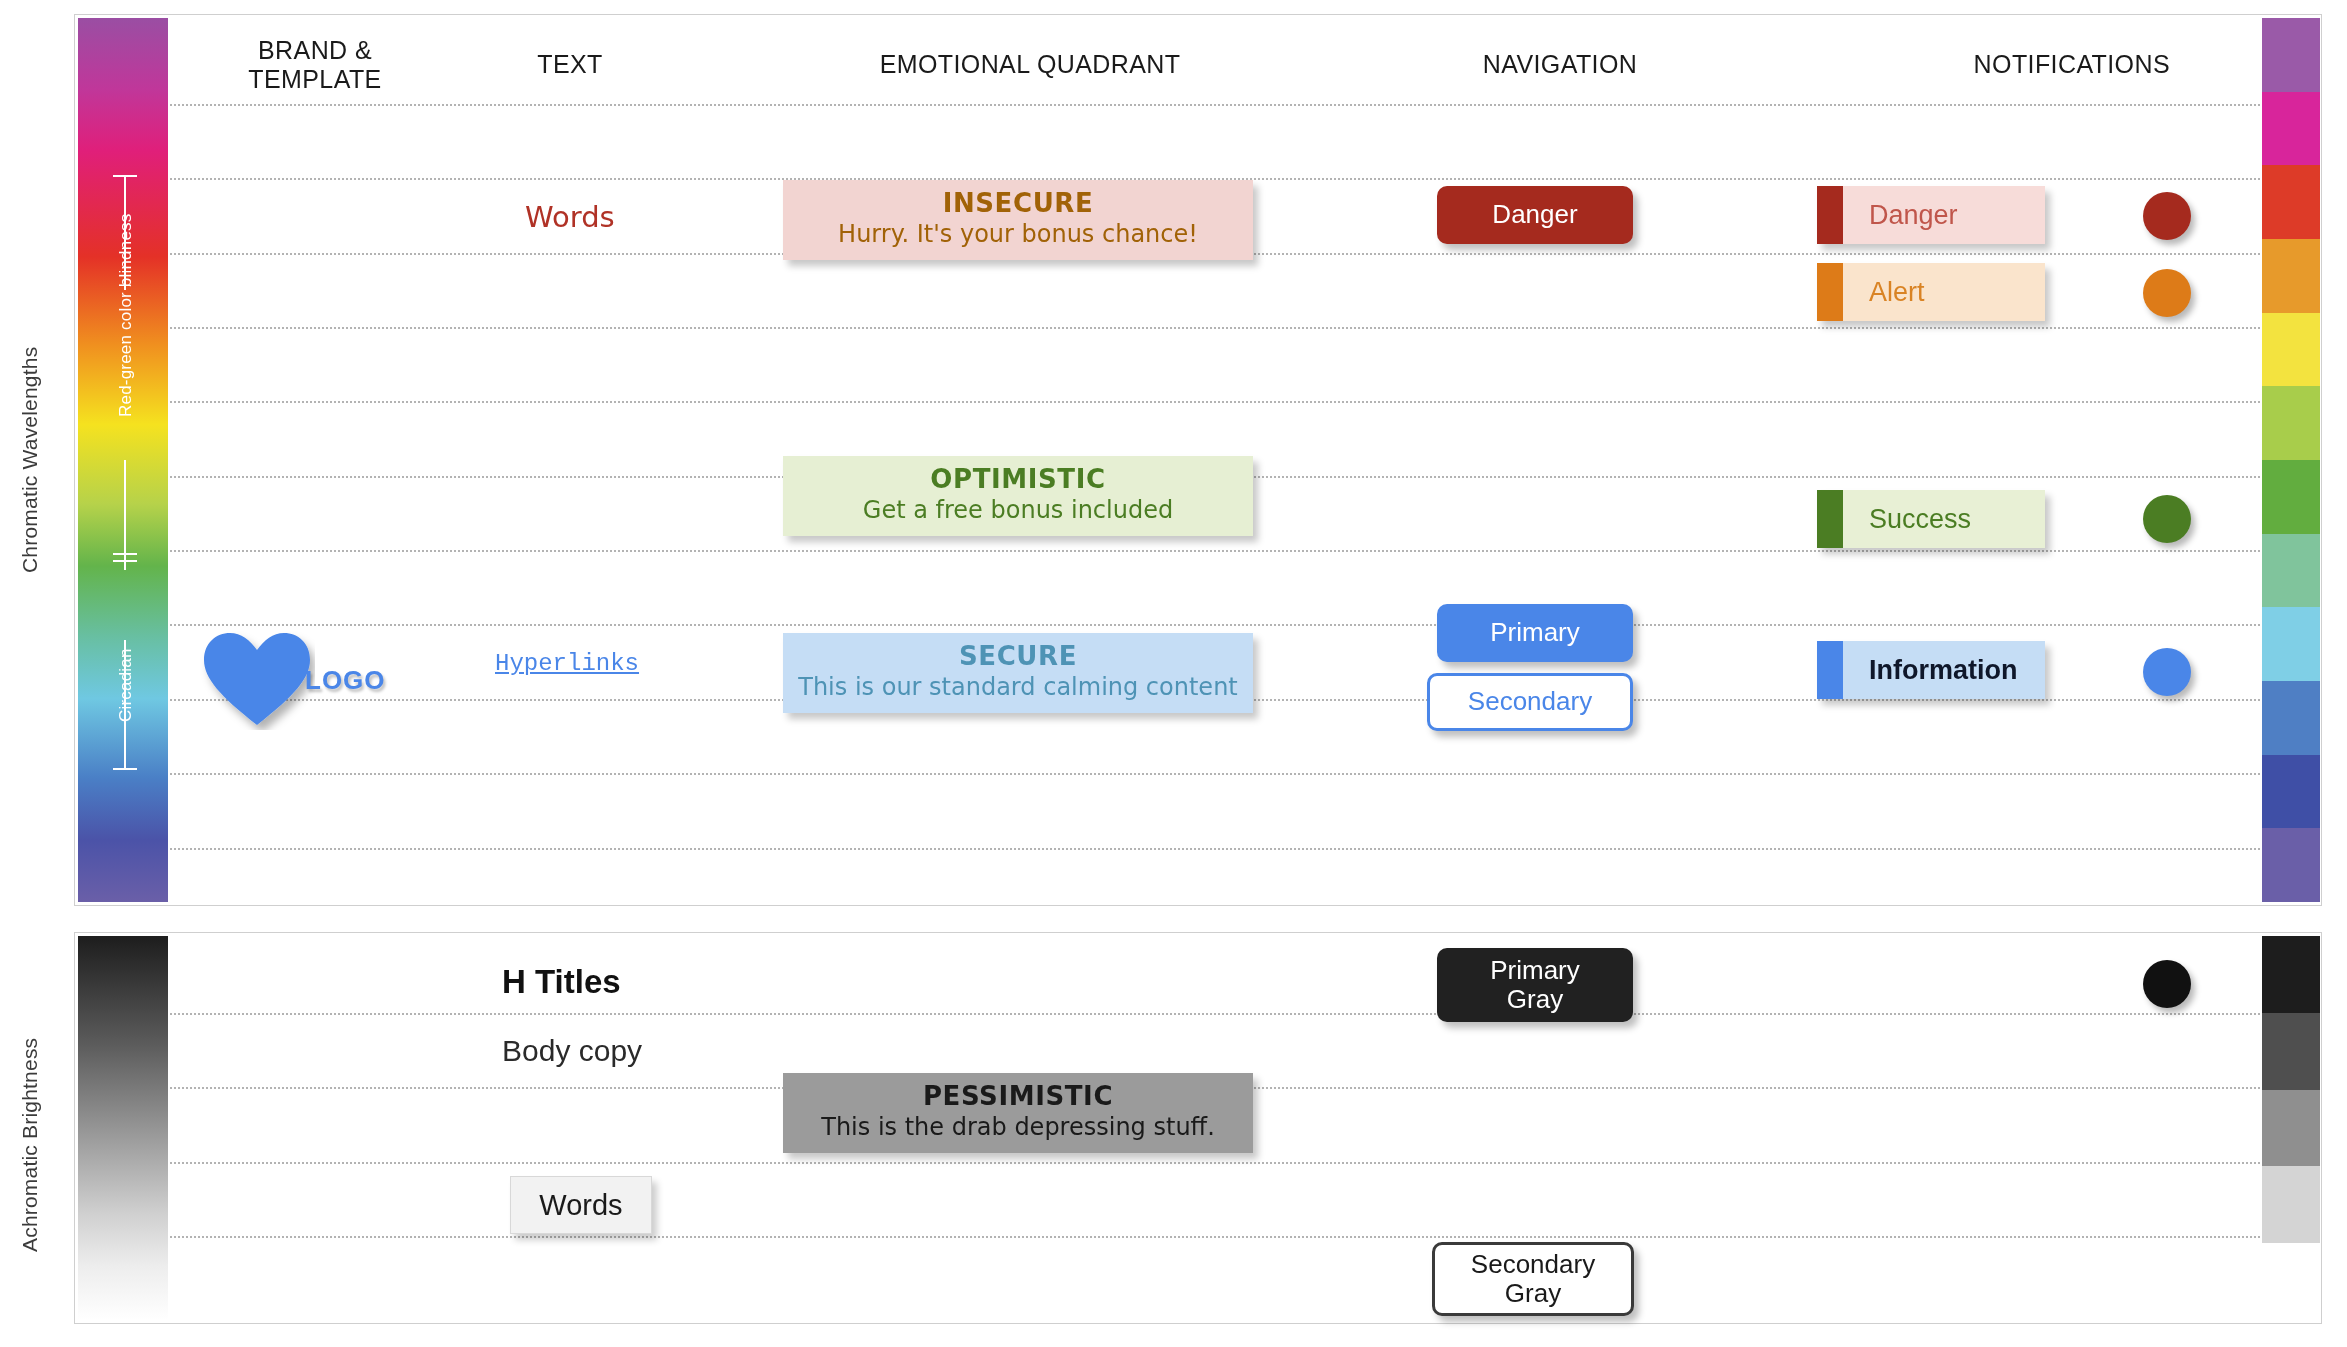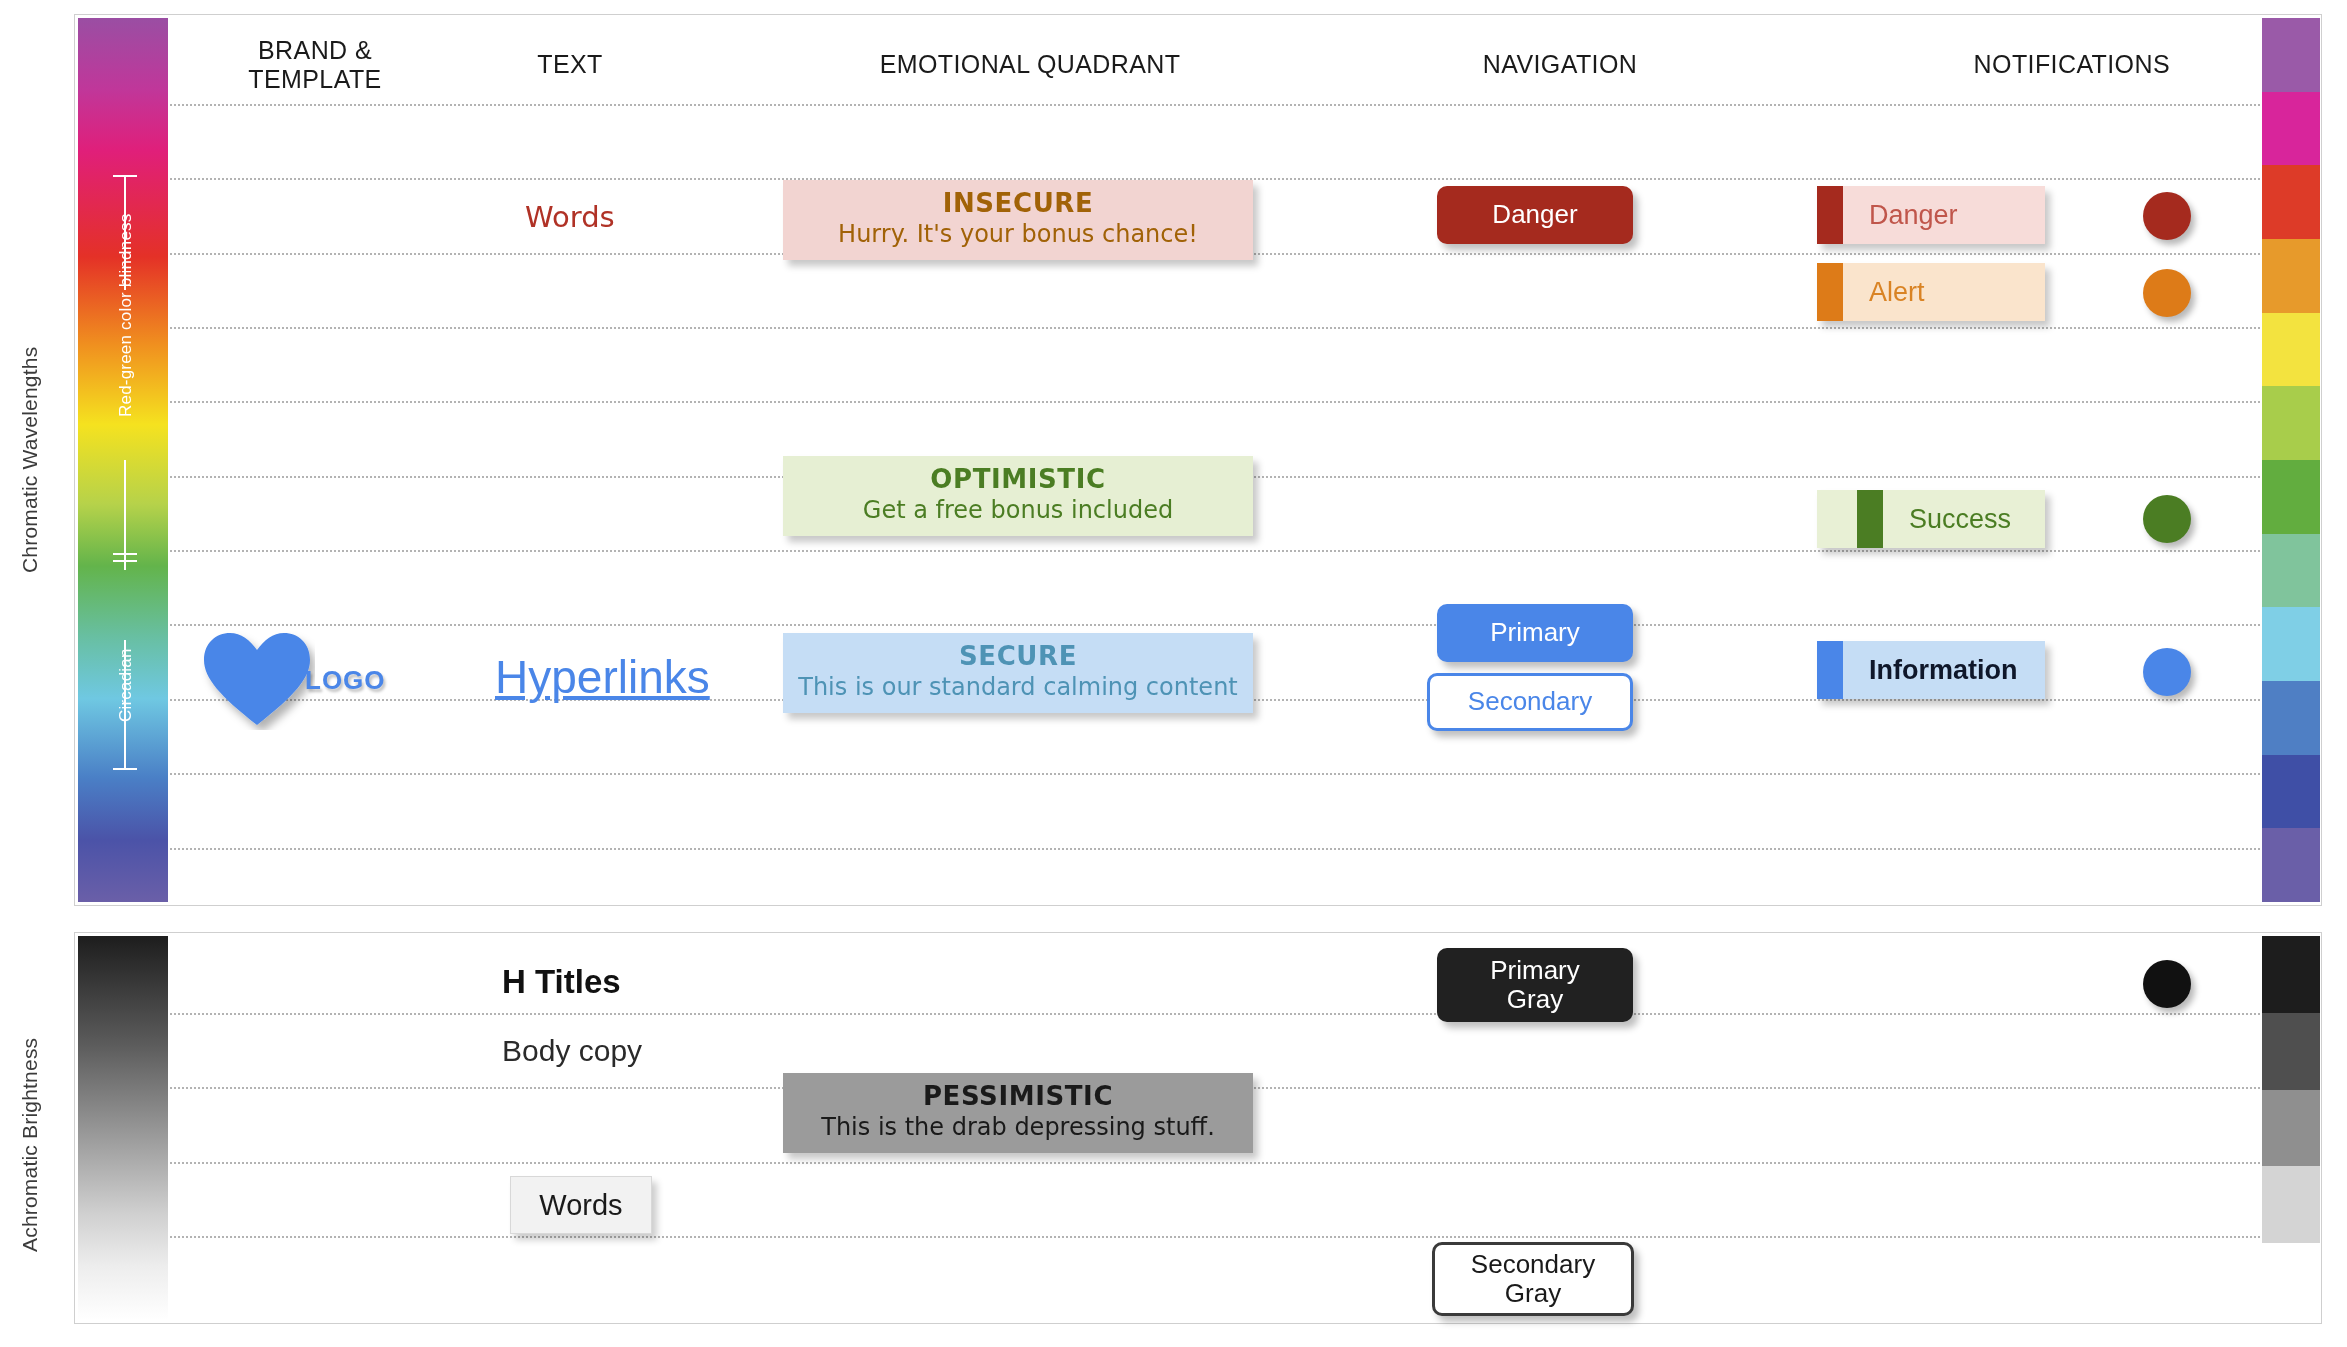--- a/index.html
+++ b/index.html
@@ -198,39 +198,39 @@
     <span class="bar" style="background:#dd7b18;"></span>
     <span class="txt" style="color:#d98324;">Alert</span>
   </div>
   <div class="dot" style="left:2143px;top:269px;width:48px;height:48px;background:#dd7b18;"></div>
 
   <div class="emo-card" style="left:783px;top:456px;width:470px;height:80px;background:#e6efd3;color:#4b7d23;">
     <span class="t1">OPTIMISTIC</span>
     <span class="t2">Get a free bonus included</span>
   </div>
 
-  <div class="notif" style="left:1817px;top:490px;width:228px;height:58px;background:#e8f0d5;padding-left:40px;">
+  <div class="notif" style="left:1817px;top:490px;width:228px;height:58px;background:#e8f0d5;">
     <span class="bar" style="background:#4b7d23;"></span>
     <span class="txt" style="color:#4b7d23;">Success</span>
   </div>
   <div class="dot" style="left:2143px;top:495px;width:48px;height:48px;background:#4b7d23;"></div>
 
   <div class="logo-wrap" style="left:200px;top:630px;">
     <svg width="115" height="100" viewBox="0 0 115 100">
       <defs>
         <filter id="hsh" x="-25%" y="-25%" width="160%" height="160%">
           <feDropShadow dx="5" dy="7" stdDeviation="4" flood-color="#000" flood-opacity="0.30"></feDropShadow>
         </filter>
       </defs>
       <path filter="url(#hsh)" fill="#4a86e8" d="M57 95 C20 66 4 48 4 30 C4 13 16 3 30 3 C41 3 50 10 57 20 C64 10 73 3 84 3 C98 3 110 13 110 30 C110 48 94 66 57 95 Z"></path>
     </svg>
     <span class="logo-word">LOGO</span>
   </div>
 
-  <div class="txt-sample" style="left:495px;top:650px;font-size:46px;color:#4a86e8;text-decoration:underline;font-family:Liberation Sans, sans-serif;">Hyperlinks</div>
+  <div class="txt-sample" style="left:495px;top:650px;font-size:24px;color:#4a86e8;text-decoration:underline;font-family:Liberation Mono, monospace;">Hyperlinks</div>
 
   <div class="emo-card" style="left:783px;top:633px;width:470px;height:80px;background:#c5ddf5;color:#4e93b5;">
     <span class="t1">SECURE</span>
     <span class="t2">This is our standard calming content</span>
   </div>
 
   <div class="btn" style="left:1437px;top:604px;width:196px;height:58px;background:#4a86e8;color:#ffffff;">
     <span>Primary</span>
   </div>
   <div class="btn" style="left:1427px;top:673px;width:206px;height:58px;background:#ffffff;color:#4a86e8;border:3px solid #4a86e8;">

